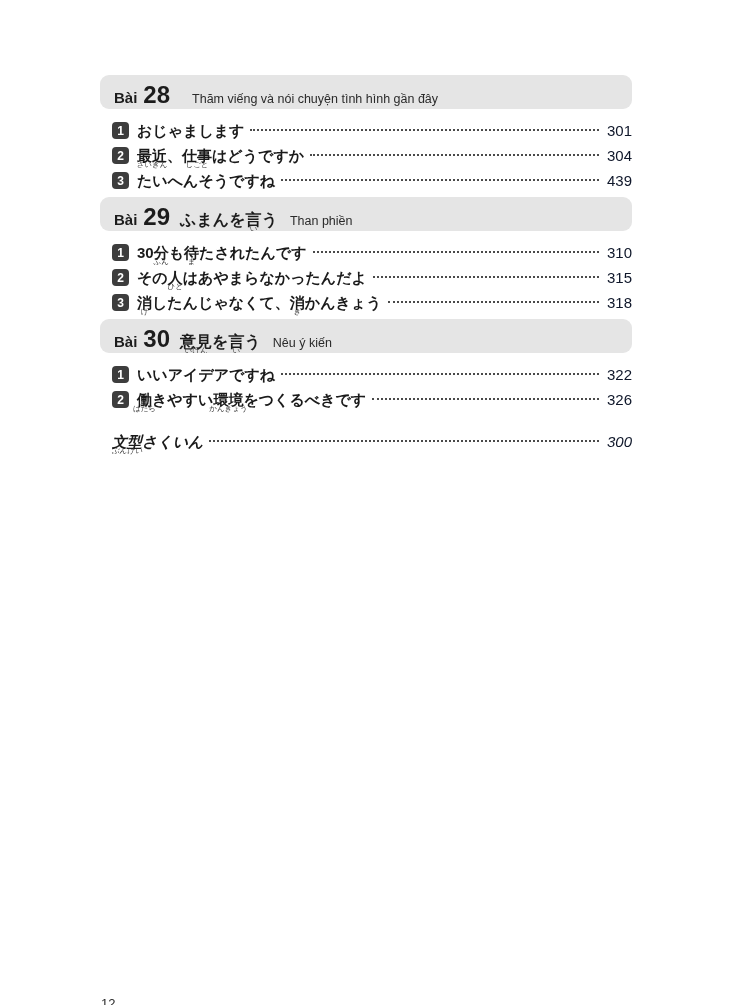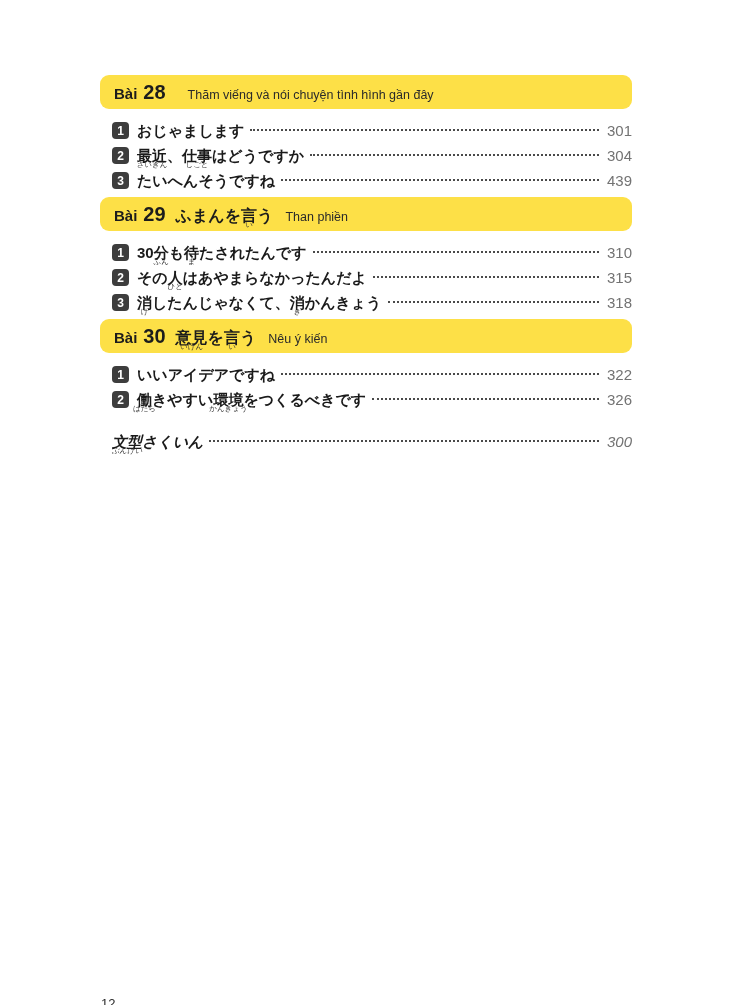--- a/index.html
+++ b/index.html
@@ -21,27 +21,27 @@
     top: 75px;
     width: 532px;
   }
   
   .toc-section { margin-bottom: 4px; }
   .band {
     display: flex;
     align-items: baseline;
     height: 34px;
     padding: 6px 12px 4px 14px;
-    background: #fde047;
+    background: #e5e5e5;
     border-radius: 9px;
     white-space: nowrap;
     overflow: hidden;
   }
   .band-label { font-size: 15px; font-weight: bold; color: #1c1c1c; }
-  .band-number { font-size: 20px; font-weight: bold; margin: 0 10px 0 6px; color: #1c1c1c; }
+  .band-number { font-size: 24px; font-weight: bold; margin: 0 10px 0 6px; color: #1c1c1c; }
   .band-title { font-size: 16px; font-weight: bold; line-height: 1.1; color: #1c1c1c; }
   .band-subtitle { font-size: 12.5px; font-weight: normal; margin-left: 12px; color: #2a2a2a; }
   
   .rows { margin-top: 9px; }
   .toc-row {
     display: flex;
     align-items: center;
     height: 25px;
     margin-left: 12px;
   }
@@ -70,21 +70,21 @@
     height: 0;
     border-bottom: 2px dotted #4a4a4a;
     margin: 0 8px 0 6px;
     transform: translateY(-1px);
     min-width: 14px;
   }
   .row-page {
     flex: 0 0 auto;
     font-size: 15px;
     font-weight: normal;
-    color: #737373;
+    color: #0f172a;
   }
   .index-row { margin-top: 17px; margin-left: 12px; font-style: italic; }
   .index-row .row-title { font-weight: bold; }
   
   .seg { position: relative; display: inline-block; }
   .seg-t { display: inline; }
   .seg-r {
     position: absolute;
     left: 50%;
     top: 100%;

